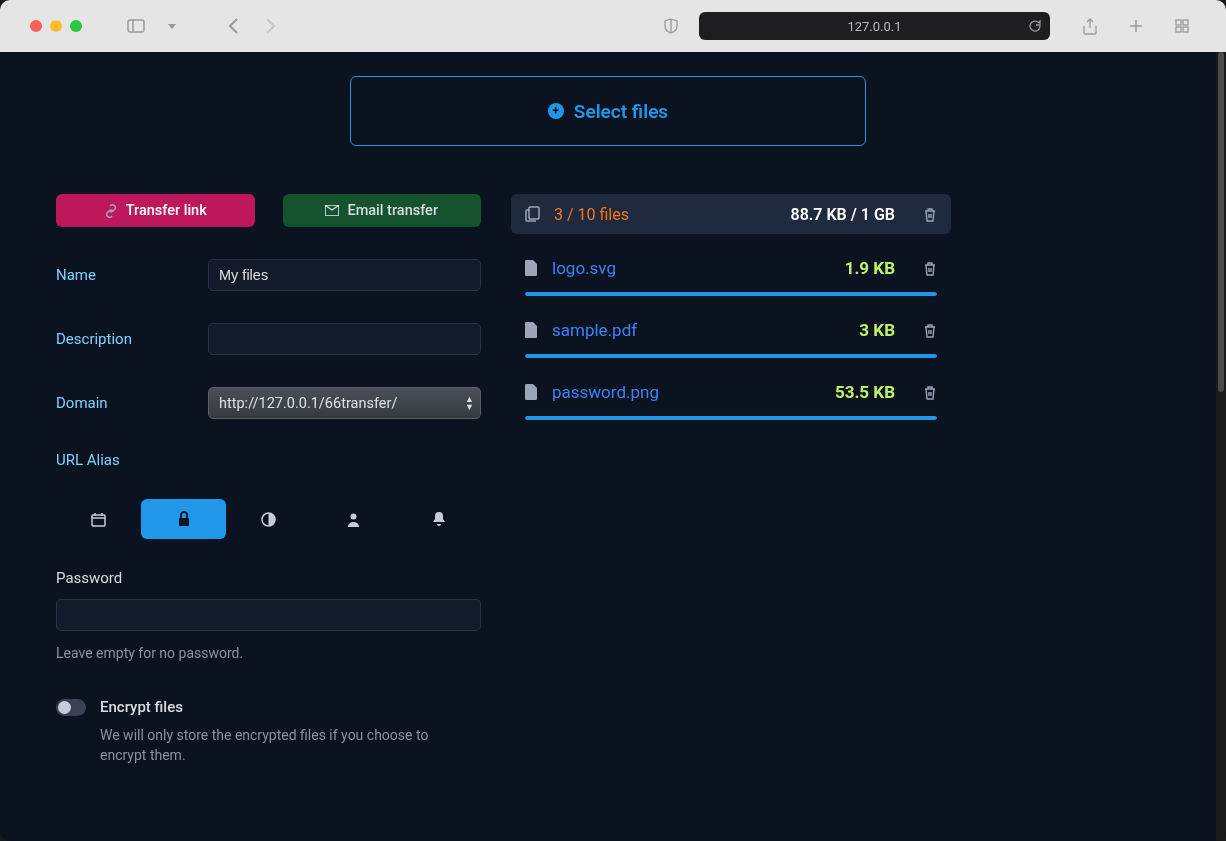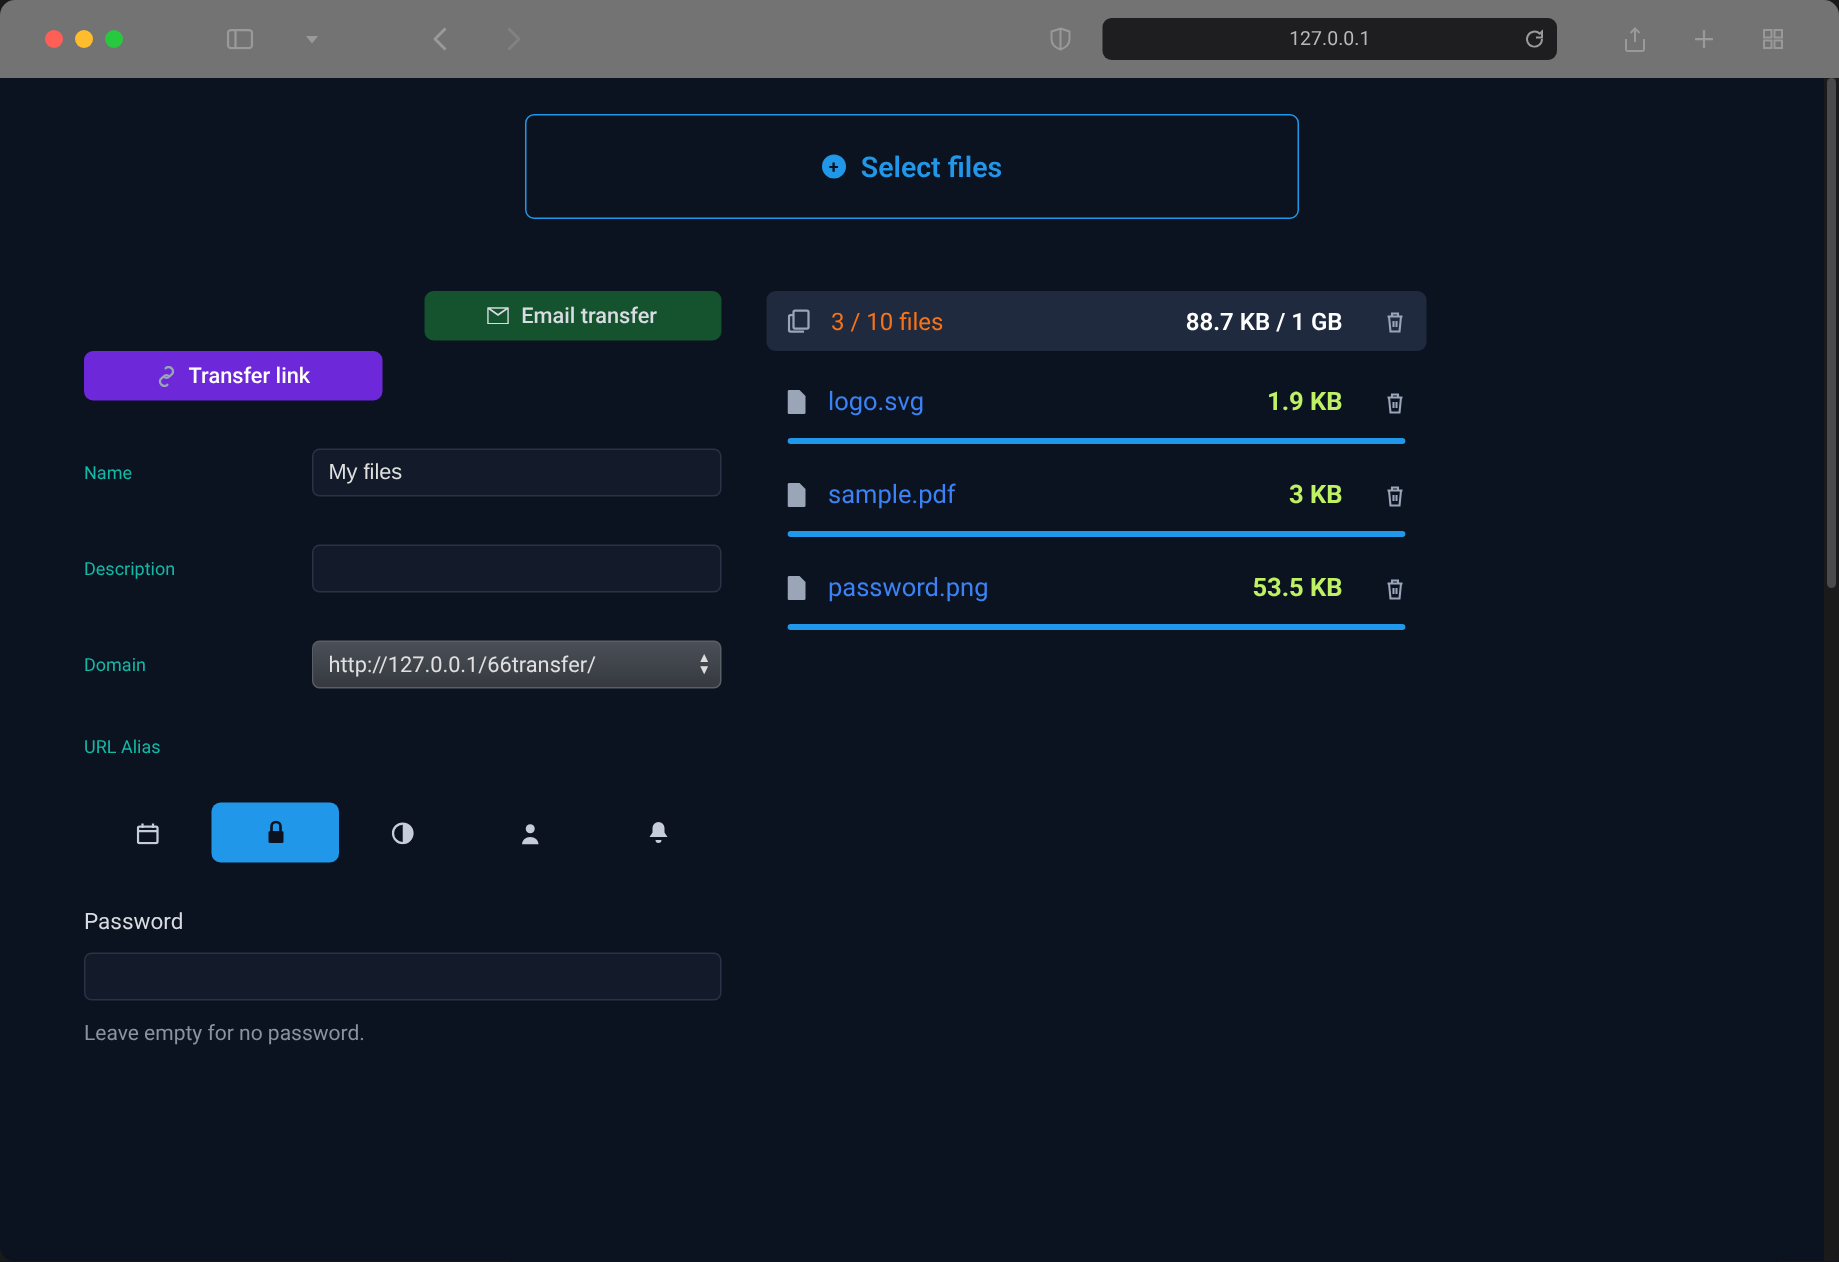--- a/index.html
+++ b/index.html
@@ -14,25 +14,25 @@
     .window {
       width: 1226px;
       height: 841px;
       background: #1a1a1a;
       border-radius: 10px;
       overflow: hidden;
       position: relative;
     }
     .titlebar {
       height: 52px;
-      background: #737373;
+      background: #e5e5e5;
       display: flex;
       align-items: center;
       padding: 0 30px;
-      gap: 20px;
+      gap: 8px;
     }
     .traffic-lights {
       display: flex;
       gap: 8px;
     }
     .light { width: 12px; height: 12px; border-radius: 50%; }
     .light.red { background: #ff5f56; }
     .light.yellow { background: #ffbd2e; }
     .light.green { background: #27c93f; }
     .tb-gap { width: 24px; }
@@ -120,31 +120,31 @@
       height: 33px;
       border-radius: 6px;
       display: flex;
       align-items: center;
       justify-content: center;
       gap: 8px;
       font-size: 14.5px;
       font-weight: 500;
       cursor: pointer;
     }
-    .method-tab.active { background: #6d28d9; color: #fff; margin-top: 40px; }
+    .method-tab.active { background: #be185d; color: #fff; }
     .method-tab.inactive { background: #14532d; color: #d9dde3; }
     .form-row {
       display: flex;
       align-items: center;
       margin-top: 32px;
     }
     .form-row label {
       flex: 0 0 152px;
-      font-size: 12px;
-      color: #14b8a6;
+      font-size: 15px;
+      color: #7dd3fc;
     }
     .text-input, .select-input {
       flex: 1;
       height: 32px;
       background: #131b2a;
       border: 1px solid #2a3345;
       border-radius: 5px;
       padding: 0 10px;
       color: #e0e0e0;
       font-size: 14.5px;
@@ -406,20 +406,27 @@
               </span>
             </div>
           </div>
 
           <div class="pw-section">
             <span class="pw-label">Password</span>
             <input type="password" class="pw-input" value="" style="">
             <div class="hint">Leave empty for no password.</div>
           </div>
 
+          <div class="encrypt-row">
+            <div class="toggle"></div>
+            <div class="encrypt-text">
+              <strong>Encrypt files</strong>
+              <p>We will only store the encrypted files if you choose to encrypt them.</p>
+            </div>
+          </div>
         </div>
 
         <div class="right-col">
           <div class="files-header">
             <span class="muted-icon">
               <svg width="15" height="16" viewBox="0 0 15 16" fill="none" stroke="currentColor" stroke-width="1.5">
                   <rect x="4" y="1" width="10" height="12" rx="1"></rect>
                   <path d="M4 4H2a1 1 0 00-1 1v9a1 1 0 001 1h9"></path>
                 </svg>
             </span>

